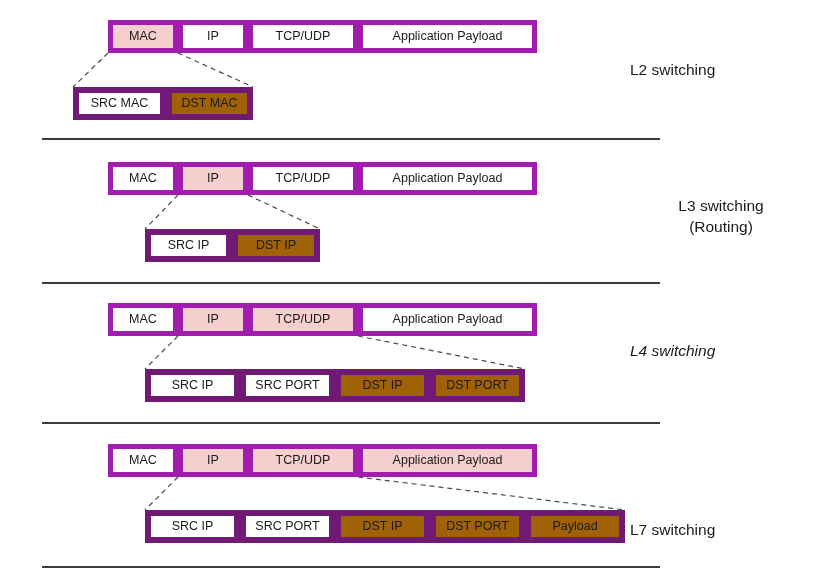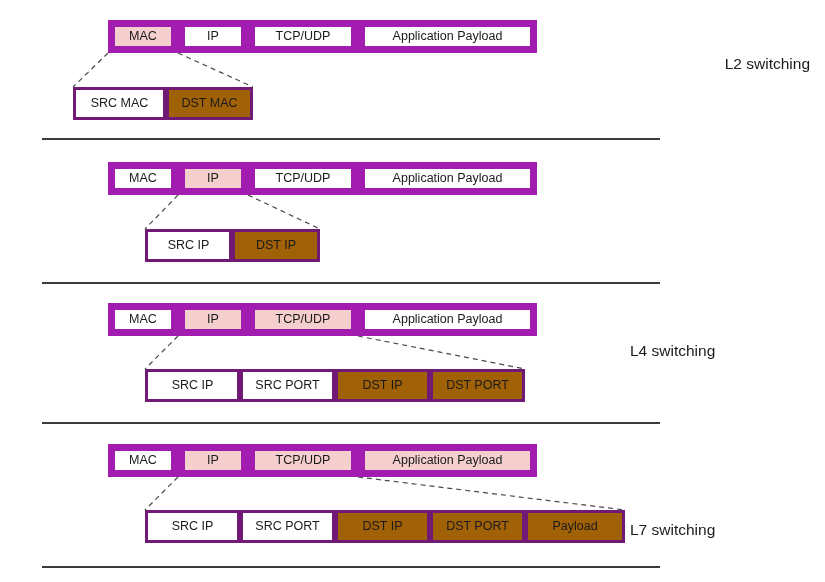--- a/index.html
+++ b/index.html
@@ -13,39 +13,39 @@
     height: 582px;
     background: #ffffff;
     font-family: "Liberation Sans", sans-serif;
     overflow: hidden;
   }
 
   
   .field {
     position: absolute;
     box-sizing: border-box;
-    border: 7px solid #a21caf;
+    border: 5px solid #a21caf;
     background: #ffffff;
     color: #1a1a1a;
     font-size: 12.5px;
     line-height: 1;
     display: flex;
     align-items: center;
     justify-content: center;
     white-space: nowrap;
   }
   .field.hl {
     background: #f5cece;
   }
 
   
   .detail {
     position: absolute;
     box-sizing: border-box;
-    border: 3px solid #701a75;
+    border: 6px solid #701a75;
     background: #ffffff;
     color: #1a1a1a;
     font-size: 12.5px;
     line-height: 1;
     display: flex;
     align-items: center;
     justify-content: center;
     white-space: nowrap;
   }
   .detail.hl {
@@ -87,46 +87,48 @@
 <div id="canvas">
 
   <div class="field hl" style="left:108px; top:20px;  width:70px;  height:33px;">MAC</div>
   <div class="field" style="left:178px; top:20px;  width:70px;  height:33px;">IP</div>
   <div class="field" style="left:248px; top:20px;  width:110px; height:33px;">TCP/UDP</div>
   <div class="field" style="left:358px; top:20px;  width:179px; height:33px;">Application Payload</div>
 
   <div class="detail" style="left:73px;  top:87px; width:93px; height:33px;">SRC MAC</div>
   <div class="detail hl" style="left:166px; top:87px; width:87px; height:33px;">DST MAC</div>
 
-  <div class="caption" style="left:630px; top:54px; width:180px; text-align:right;">L2 switching</div>
+  <div class="caption" style="left:630px; top:60px; width:180px; text-align:left;">L2 switching</div>
 
   <div class="rule" style="top:138px;"></div>
 
   <div class="field" style="left:108px; top:162px; width:70px;  height:33px;">MAC</div>
   <div class="field hl" style="left:178px; top:162px; width:70px;  height:33px;">IP</div>
   <div class="field" style="left:248px; top:162px; width:110px; height:33px;">TCP/UDP</div>
   <div class="field" style="left:358px; top:162px; width:179px; height:33px;">Application Payload</div>
 
   <div class="detail" style="left:145px; top:229px; width:87px; height:33px;">SRC IP</div>
   <div class="detail hl" style="left:232px; top:229px; width:88px; height:33px;">DST IP</div>
 
+  <div class="caption" style="left:628px; top:196px; width:186px;">L3 switching
+(Routing)</div>
 
   <div class="rule" style="top:282px;"></div>
 
   <div class="field" style="left:108px; top:303px; width:70px;  height:33px;">MAC</div>
   <div class="field hl" style="left:178px; top:303px; width:70px;  height:33px;">IP</div>
   <div class="field hl" style="left:248px; top:303px; width:110px; height:33px;">TCP/UDP</div>
   <div class="field" style="left:358px; top:303px; width:179px; height:33px;">Application Payload</div>
 
   <div class="detail" style="left:145px; top:369px; width:95px; height:33px;">SRC IP</div>
   <div class="detail" style="left:240px; top:369px; width:95px; height:33px;">SRC PORT</div>
   <div class="detail hl" style="left:335px; top:369px; width:95px; height:33px;">DST IP</div>
   <div class="detail hl" style="left:430px; top:369px; width:95px; height:33px;">DST PORT</div>
 
-  <div class="caption" style="left:630px; top:341px; width:180px; text-align:left;">L4 switching</div>
+  <div class="caption" style="left:630px; top:341px; width:180px; text-align:left;font-style:italic;">L4 switching</div>
 
   <div class="rule" style="top:422px;"></div>
 
   <div class="field" style="left:108px; top:444px; width:70px;  height:33px;">MAC</div>
   <div class="field hl" style="left:178px; top:444px; width:70px;  height:33px;">IP</div>
   <div class="field hl" style="left:248px; top:444px; width:110px; height:33px;">TCP/UDP</div>
   <div class="field hl" style="left:358px; top:444px; width:179px; height:33px;">Application Payload</div>
 
   <div class="detail" style="left:145px; top:510px; width:95px; height:33px;">SRC IP</div>
   <div class="detail" style="left:240px; top:510px; width:95px; height:33px;">SRC PORT</div>

